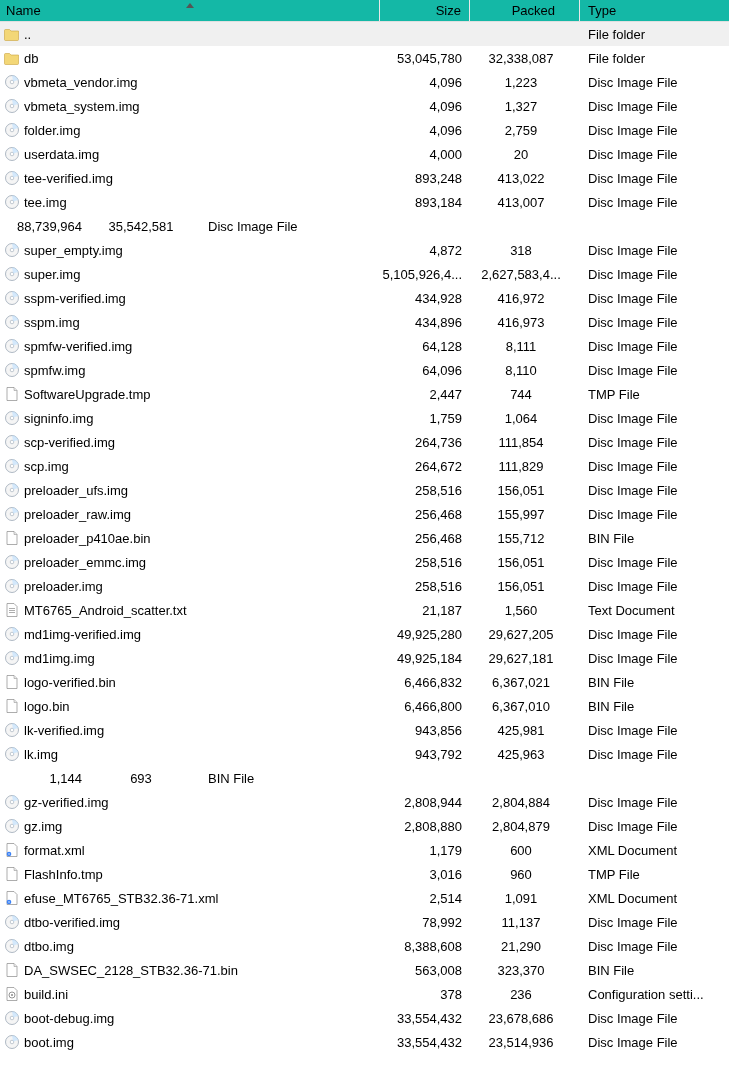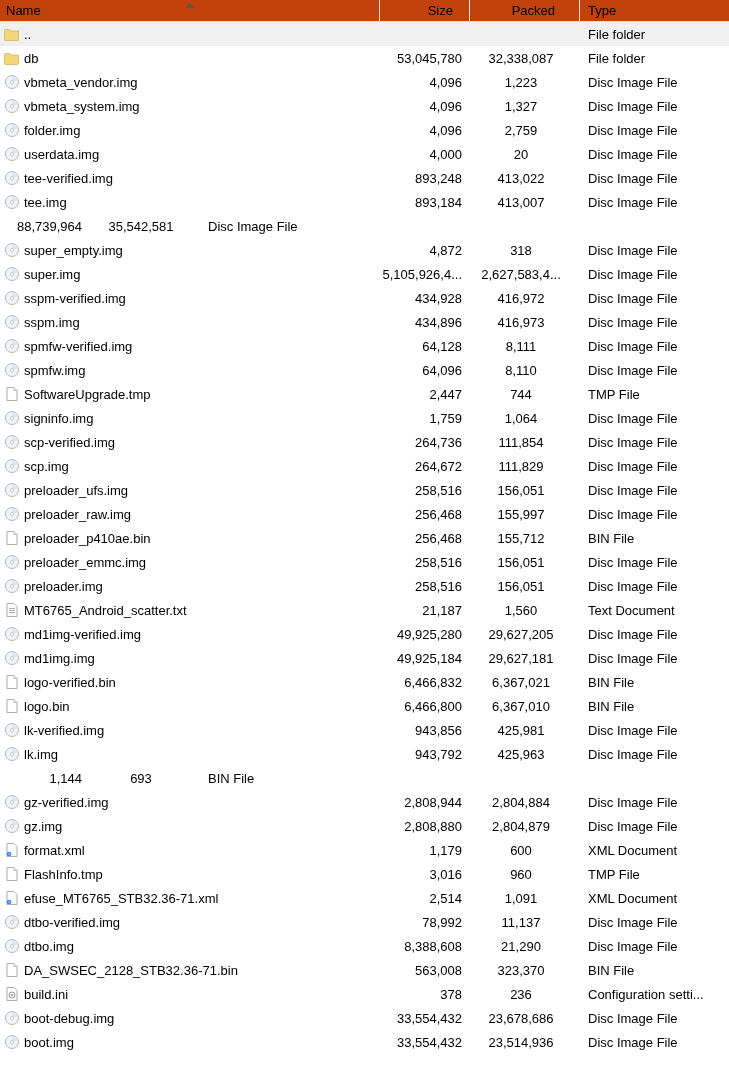--- a/index.html
+++ b/index.html
@@ -8,25 +8,25 @@
     font-size: 13px;
     background: #fff;
     color: #000;
     width: 729px;
   }
   .header {
     display: flex;
     border-bottom: 1px solid #e0e0e0;
     height: 22px;
     align-items: center;
-    background: #c2410c;
+    background: #14b8a6;
     user-select: none;
   }
   .col-name-h { width: 380px; padding-left: 6px; position: relative; border-right: 1px solid #e8e8e8; height:100%; display:flex; align-items:center;}
-  .col-size-h { width: 90px; text-align: right; padding-right: 16px; border-right: 1px solid #e8e8e8; height:100%; display:flex; align-items:center; justify-content:flex-end;}
+  .col-size-h { width: 90px; text-align: right; padding-right: 8px; border-right: 1px solid #e8e8e8; height:100%; display:flex; align-items:center; justify-content:flex-end;}
   .col-packed-h { width: 110px; text-align: right; padding-right: 24px; border-right: 1px solid #e8e8e8; height:100%; display:flex; align-items:center; justify-content:flex-end;}
   .col-type-h { flex:1; padding-left: 8px; height:100%; display:flex; align-items:center;}
   .sort-arrow {
     position: absolute;
     left: 50%;
     top: 3px;
     transform: translateX(-50%);
     width: 0; height: 0;
     border-left: 4px solid transparent;
     border-right: 4px solid transparent;

